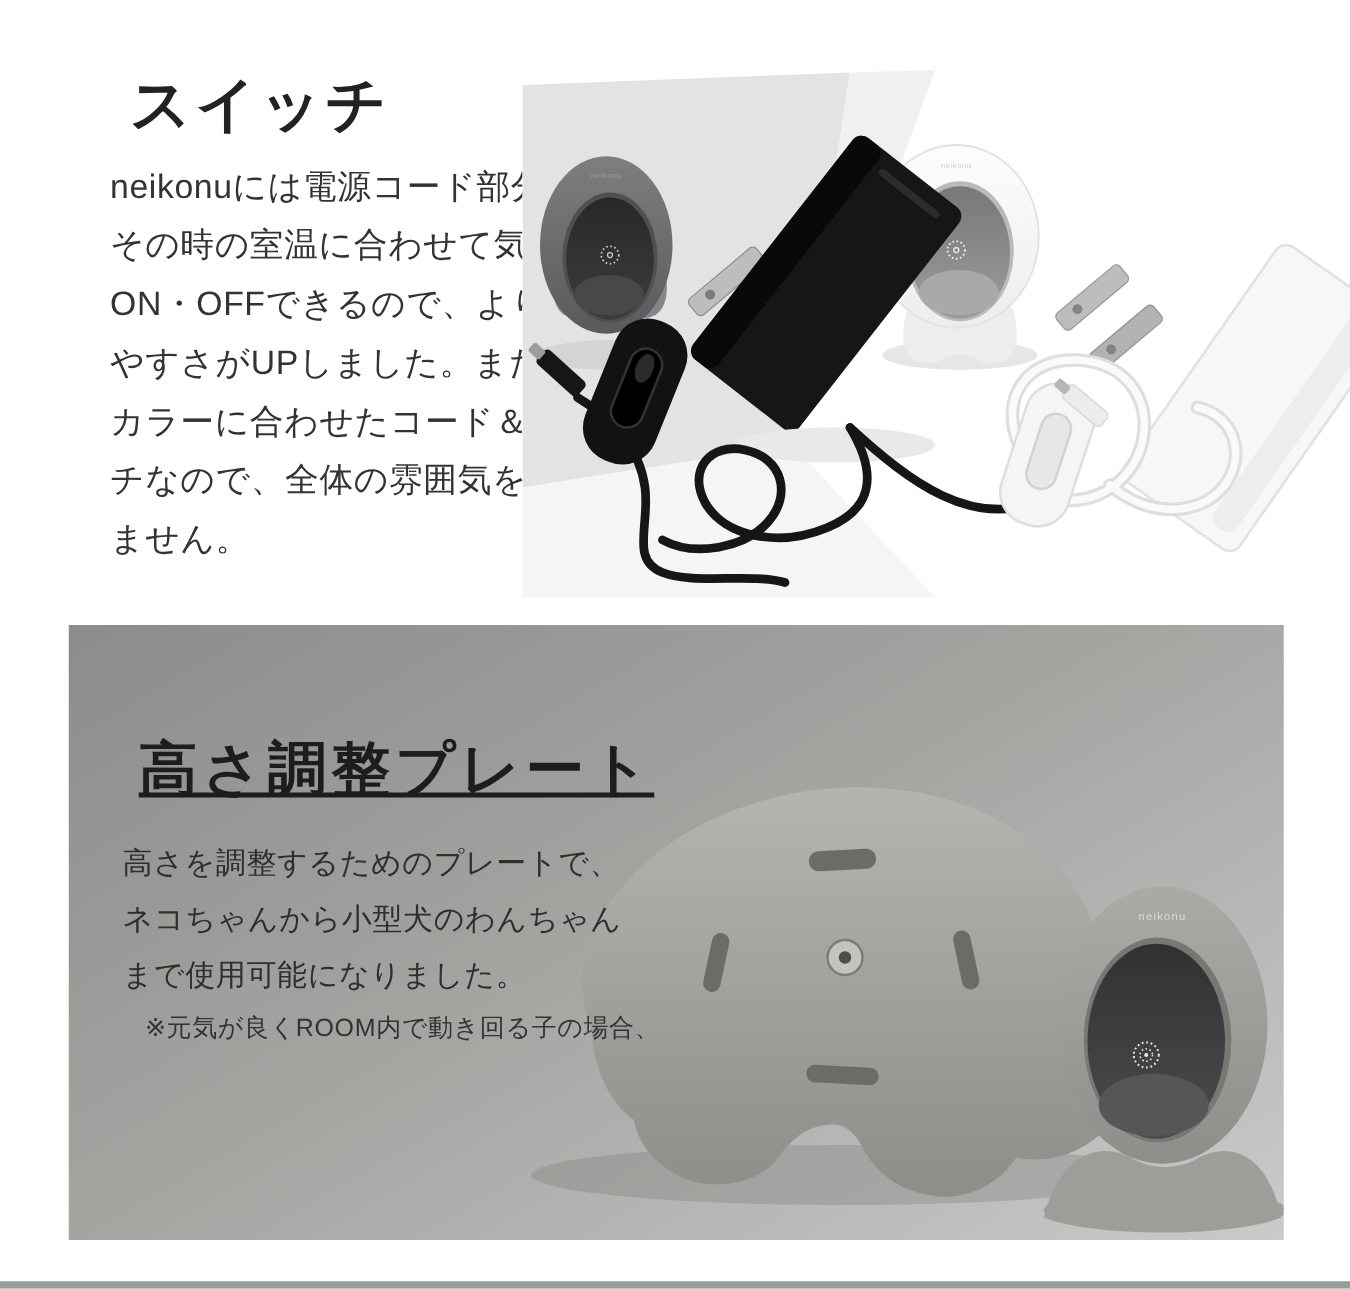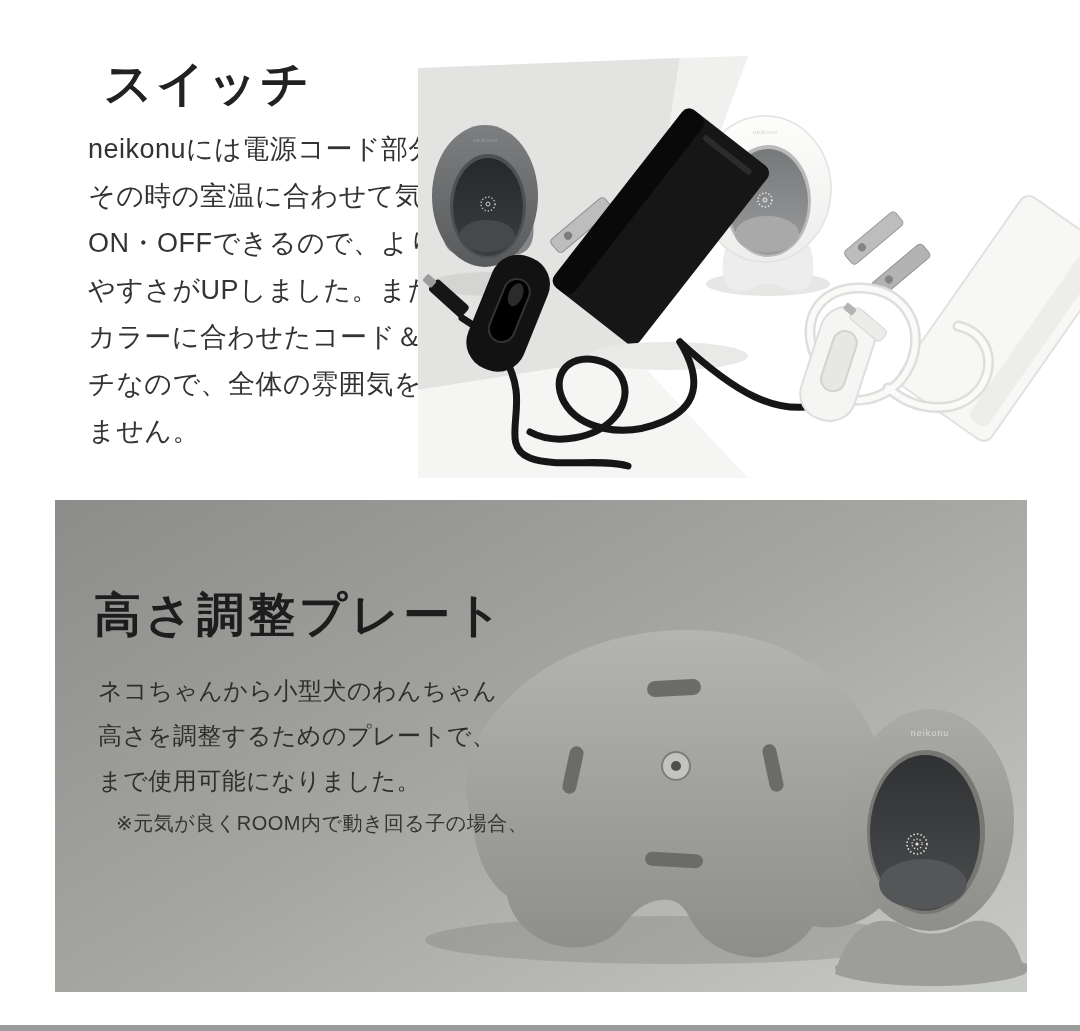--- a/index.html
+++ b/index.html
@@ -24,22 +24,22 @@
   }
   .photo-top svg{display:block;width:100%;height:100%;}
   
   .plate-section{
     position:absolute;left:55px;top:500px;width:972px;height:492px;
     background:linear-gradient(150deg,#8c8c8a 0%,#a5a5a2 48%,#c9cbc8 100%);
     overflow:hidden;
   }
   .plate-section svg.scene{position:absolute;left:0;top:0;width:972px;height:492px;}
   .plate-title{
-    position:absolute;left:39px;top:84px;margin:0;
-    font-size:47px;font-weight:700;color:#1d1d1d;letter-spacing:4px;
+    position:absolute;left:56px;top:84px;margin:0;
+    font-size:47px;font-weight:700;color:#1d1d1d;letter-spacing:4px;text-decoration:underline;
   }
   .plate-body{position:absolute;left:43px;top:168px;}
   .plate-body p{
     margin:0;font-size:24px;line-height:45px;color:#2e2e2e;
     letter-spacing:0.5px;white-space:nowrap;
   }
   .plate-note{position:absolute;left:61px;top:308px;}
   .plate-note p{
     margin:0;font-size:20px;line-height:31px;color:#333;
     letter-spacing:0.5px;white-space:nowrap;
@@ -236,22 +236,22 @@
       <circle cx="862" cy="344" r="10" fill="none" stroke="#e9e9e8" stroke-width="1.6" stroke-dasharray="1.4 2.2"></circle>
       <circle cx="862" cy="344" r="5" fill="none" stroke="#e9e9e8" stroke-width="1.3" stroke-dasharray="1.2 2"></circle>
       <circle cx="862" cy="344" r="1.6" fill="#e9e9e8"></circle>
       <text x="875" y="236" text-anchor="middle" font-size="9" fill="#d9d9d7" letter-spacing="1">neikonu</text>
     </g>
   </svg>
 
   <h2 class="plate-title">高さ調整プレート</h2>
 
   <div class="plate-body">
+    <p>高さを調整するためのプレートで、</p>
     <p>ネコちゃんから小型犬のわんちゃん</p>
-    <p>高さを調整するためのプレートで、</p>
     <p>まで使用可能になりました。</p>
   </div>
 
   <div class="plate-note">
     <p>※元気が良くROOM内で動き回る子の場合、</p>
   </div>
 </section>
 
 <div class="footer-bar"></div>
 

